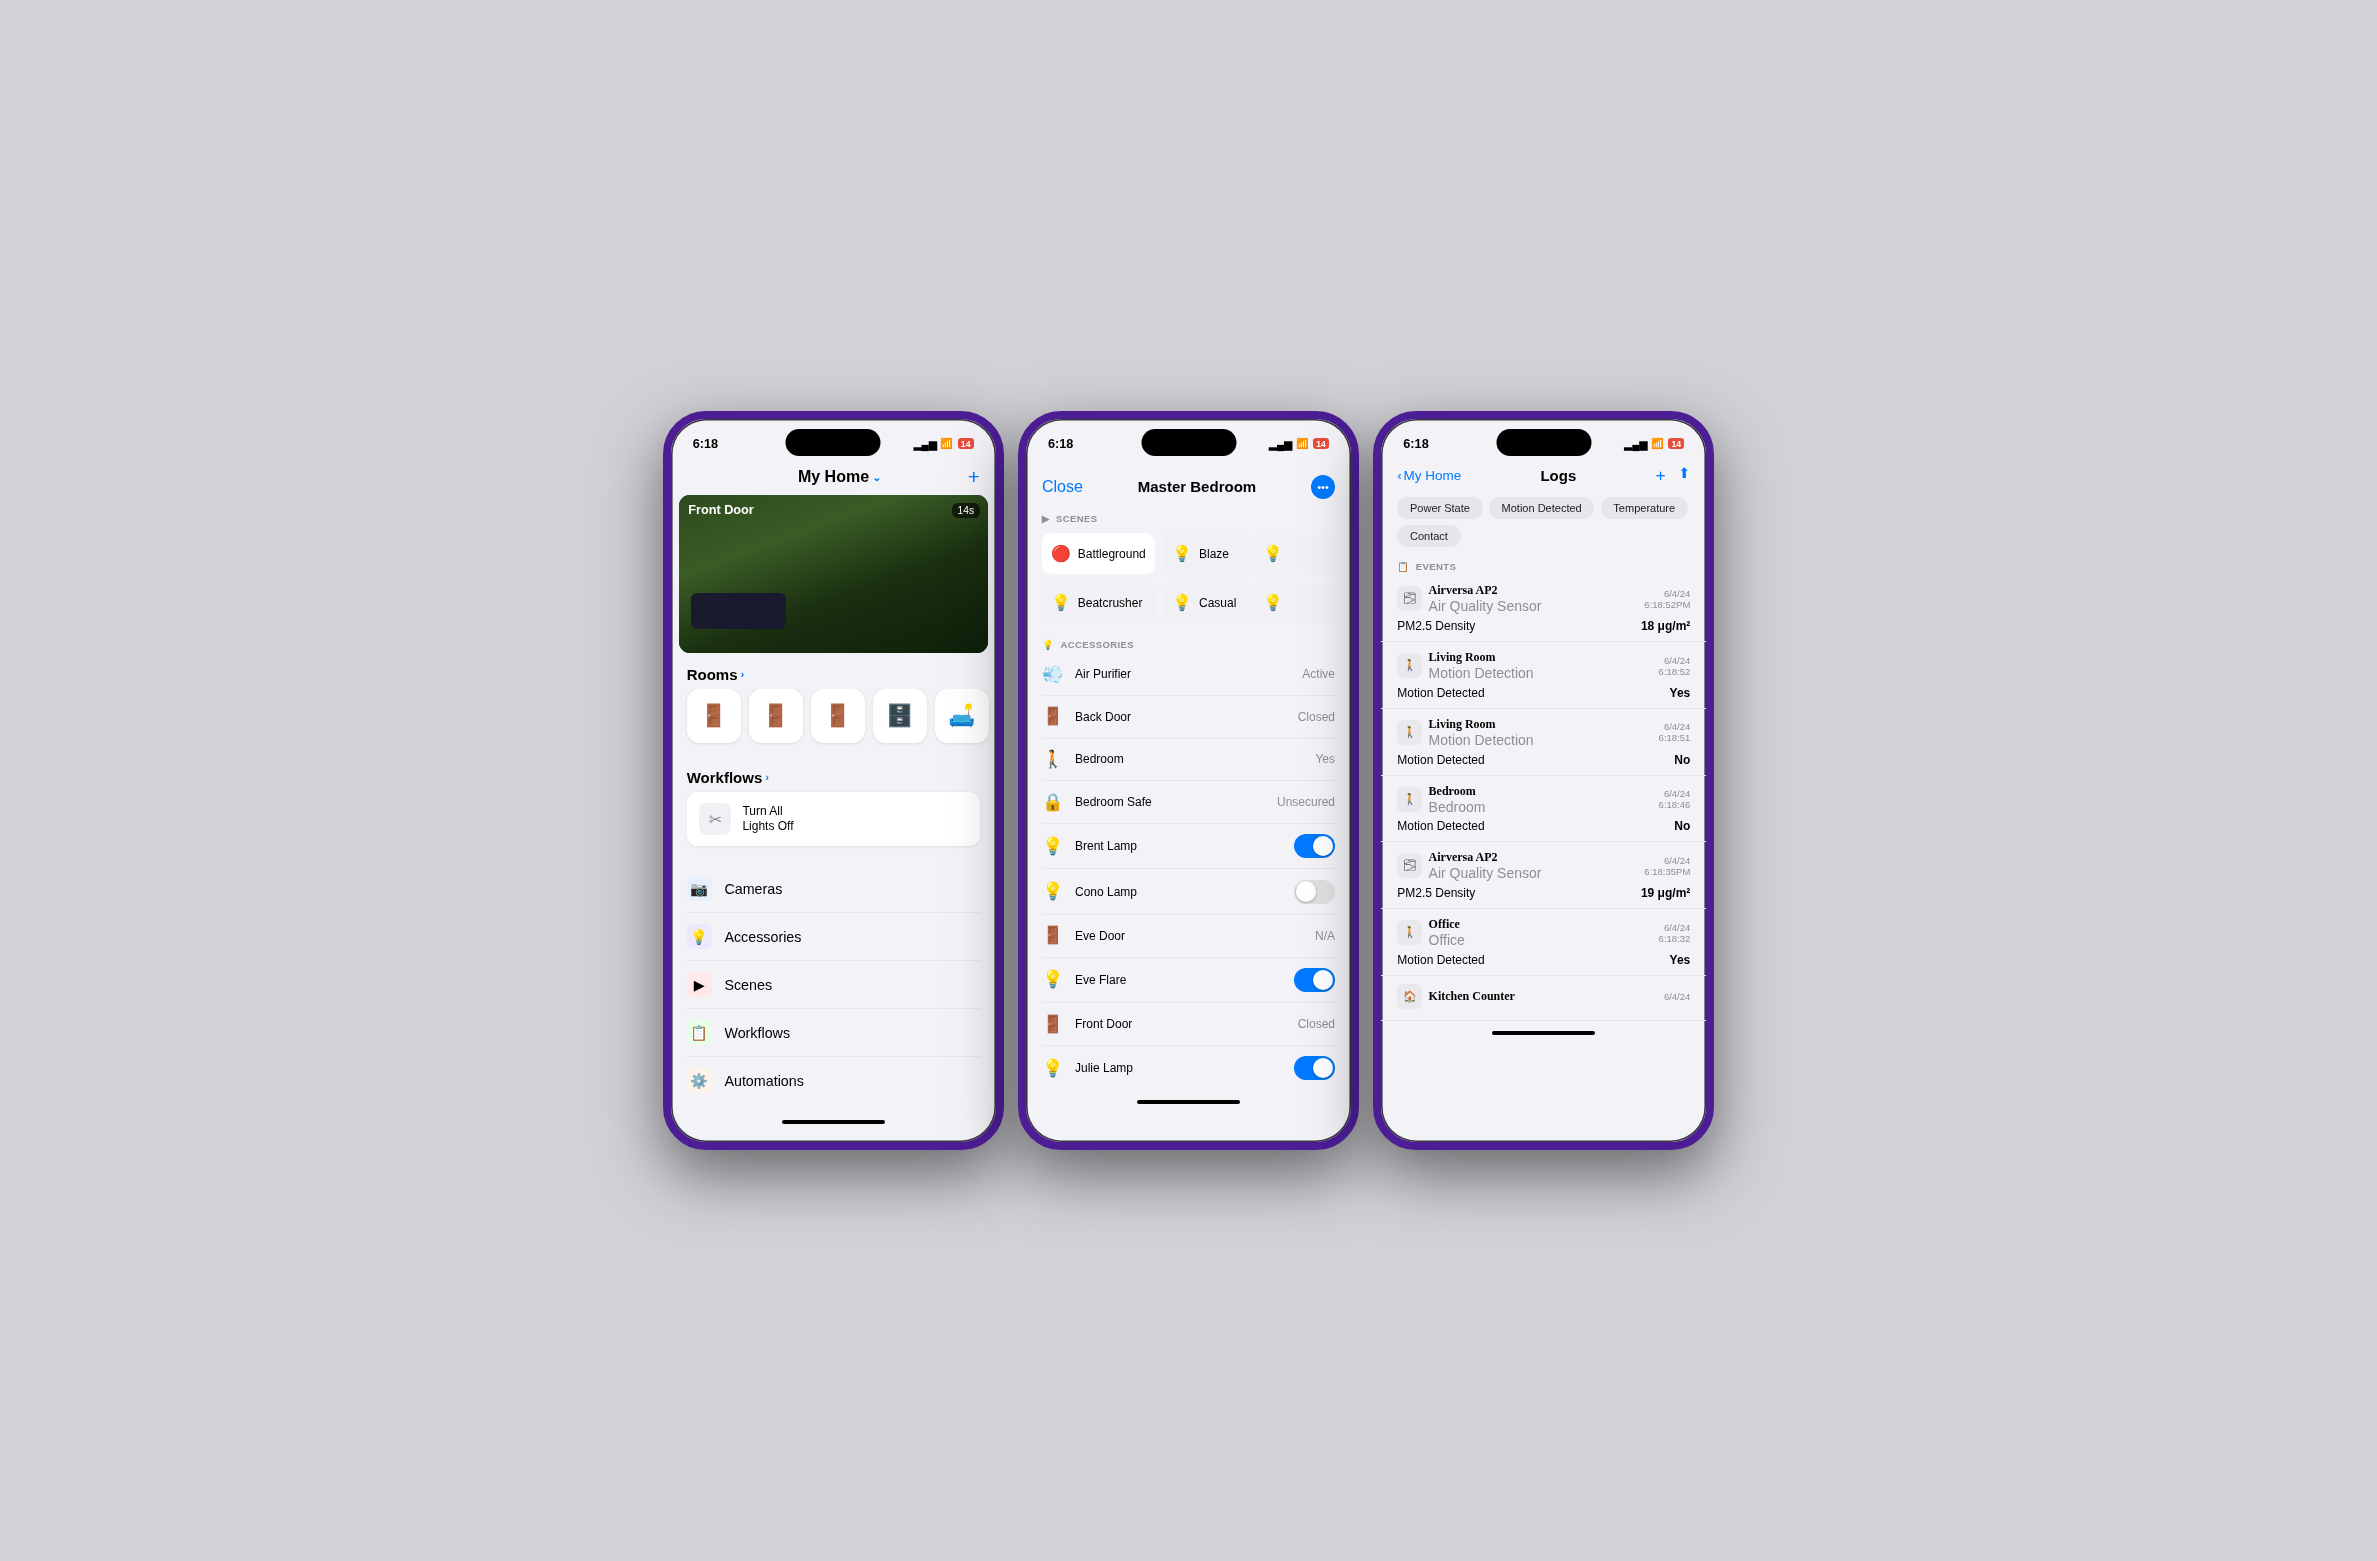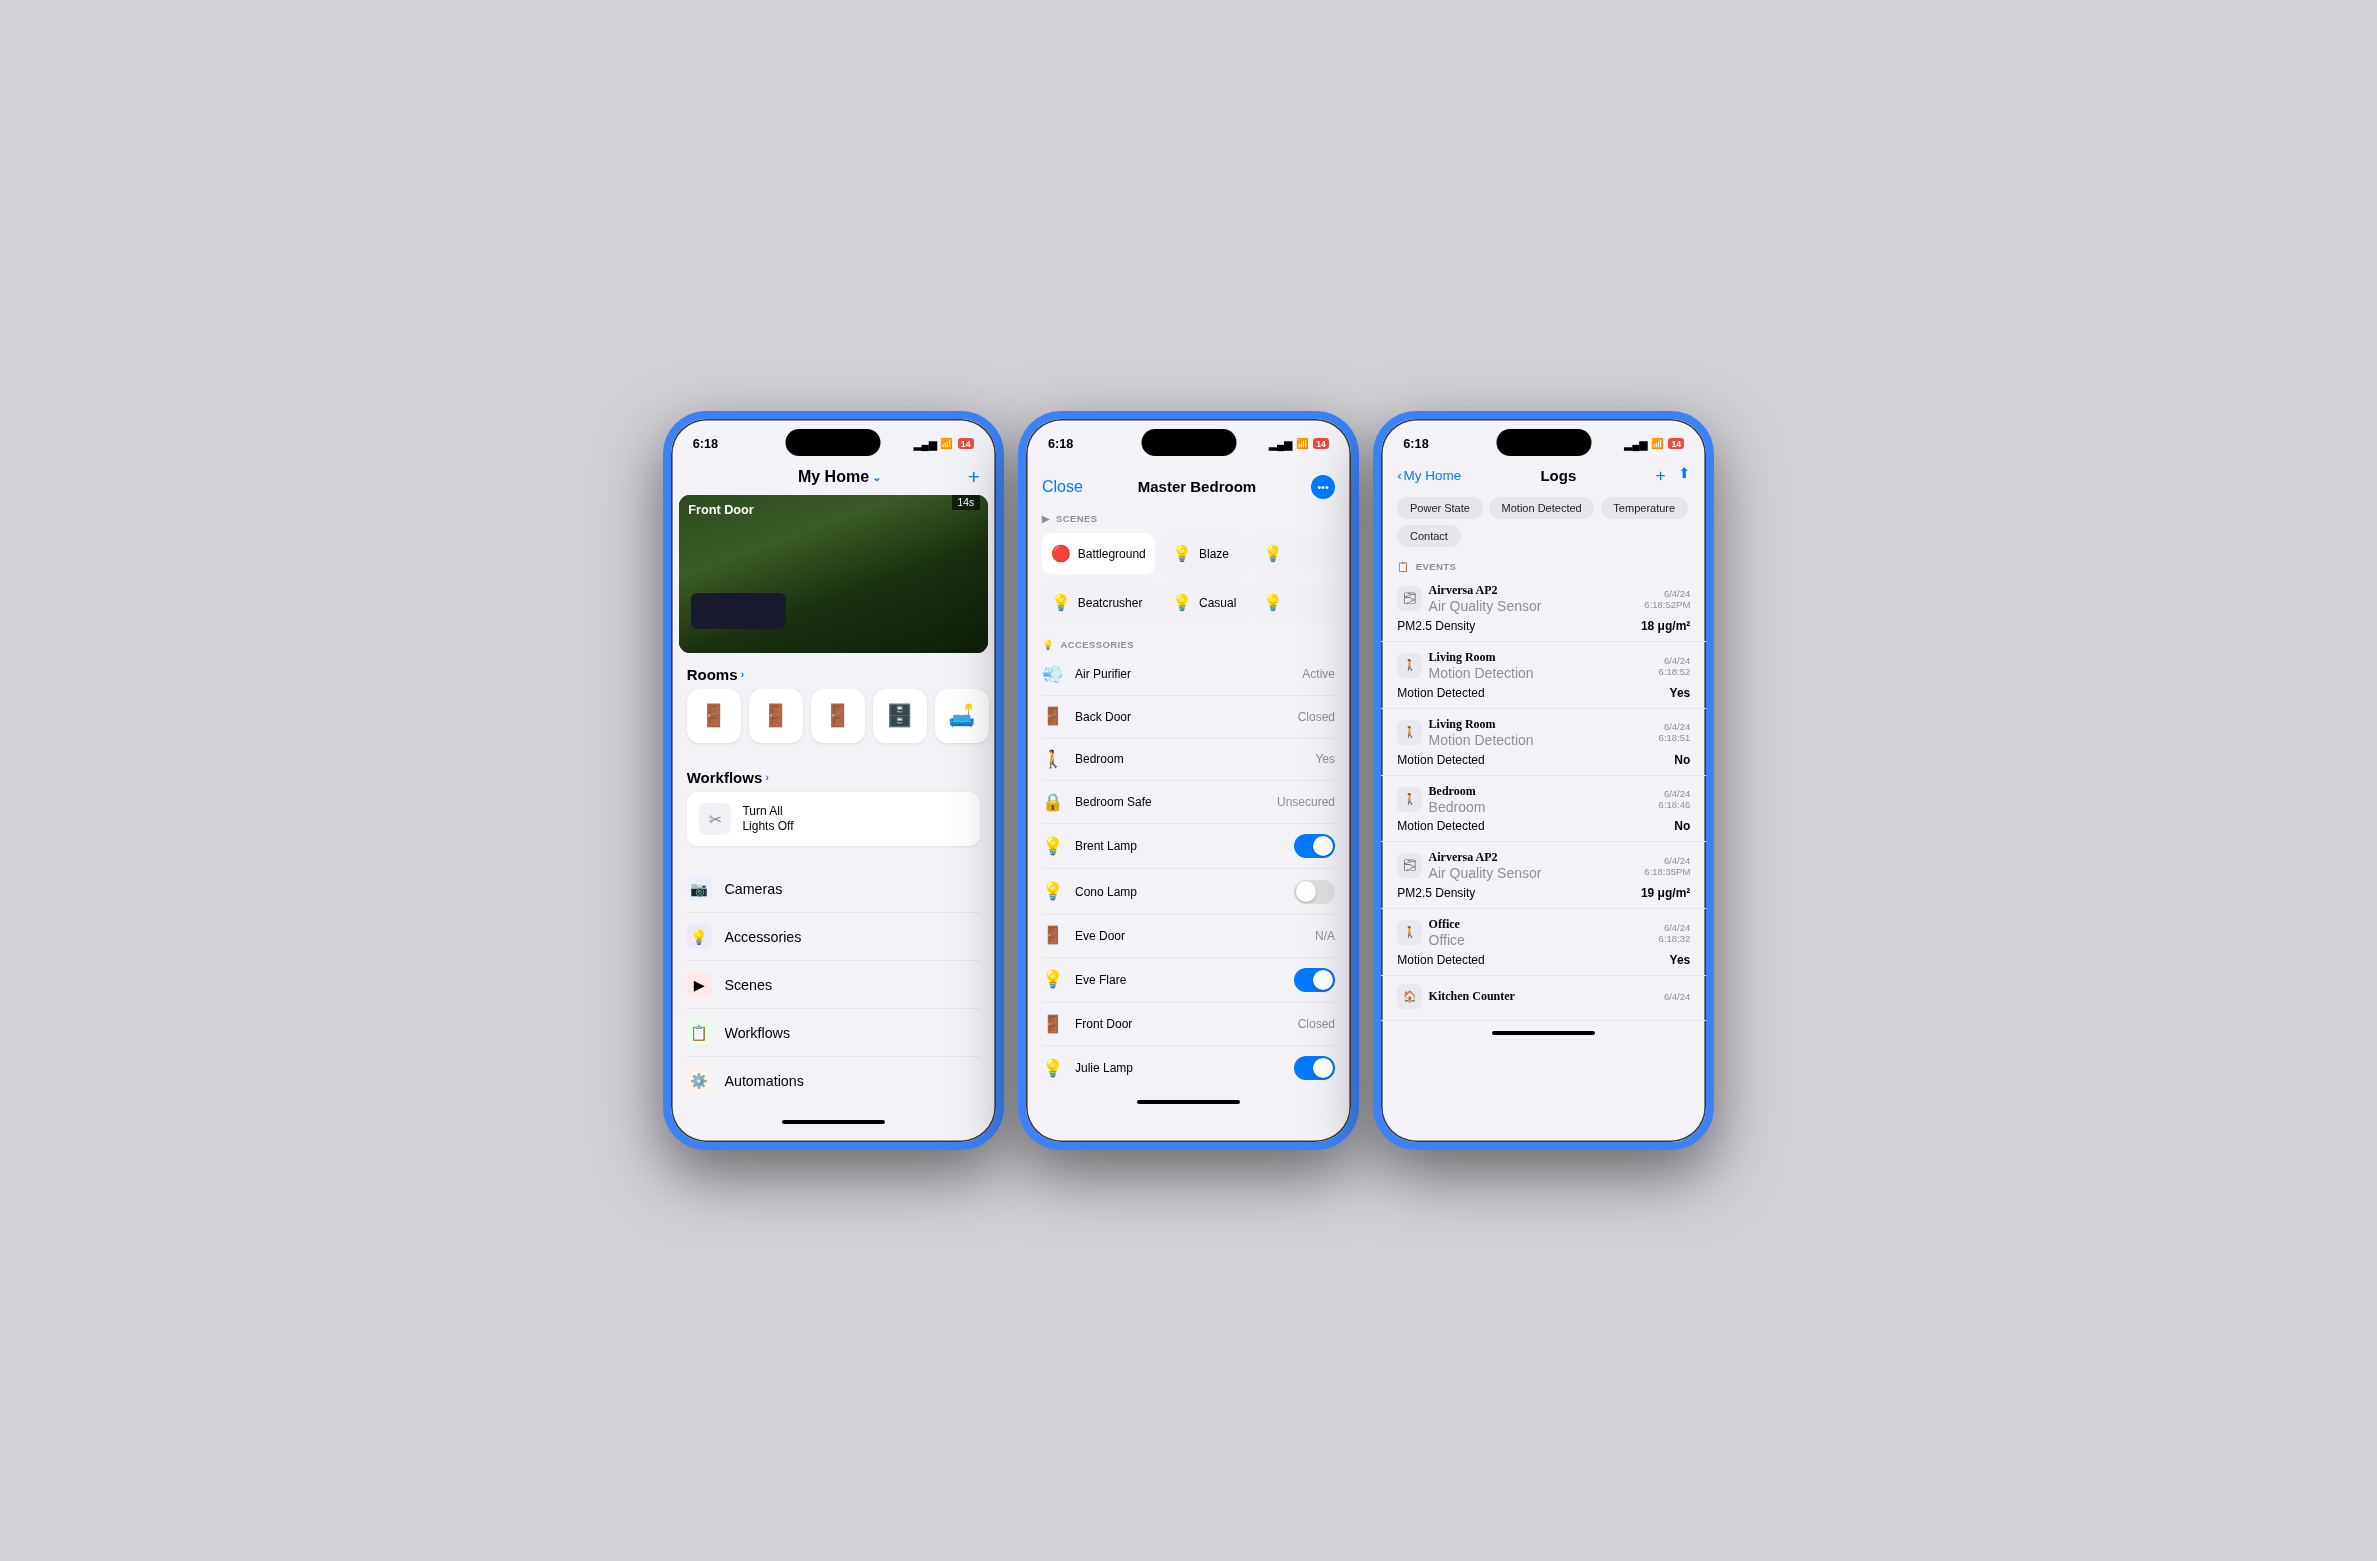--- a/index.html
+++ b/index.html
@@ -13,21 +13,21 @@
       gap: 14.3px;
       padding: 16px;
     }
 
     
     .phone {
       width: 341px;
       min-height: 739px;
       background: #f2f2f7;
       border-radius: 43px;
-      border: 8px solid #3b82f6;
+      border: 8px solid #4c1d95;
       position: relative;
       overflow: hidden;
       box-shadow: 0 24px 63px rgba(0,0,0,0.5), inset 0 0 0 1.6px #3a3a3a;
     }
 
     
     .dynamic-island {
       position: absolute;
       top: 9.5px;
       left: 50%;
@@ -103,27 +103,27 @@
       position: absolute;
       top: 8px;
       left: 9.5px;
       color: #fff;
       font-size: 12.7px;
       font-weight: 700;
       z-index: 2;
     }
     .camera-badge {
       position: absolute;
-      top: 0;
+      top: 8px;
       right: 8px;
       background: rgba(0,0,0,0.6);
       color: #fff;
       font-size: 10.3px;
       padding: 1.6px 5.5px;
-      border-radius: 0;
+      border-radius: 6px;
     }
     .camera-bg {
       width: 100%;
       height: 100%;
       background: linear-gradient(160deg, #2d4a1e 0%, #3a5c25 30%, #1a3010 60%, #0d1f0a 100%);
       position: relative;
     }
     .camera-bg-door {
       width: 100%;
       height: 100%;

